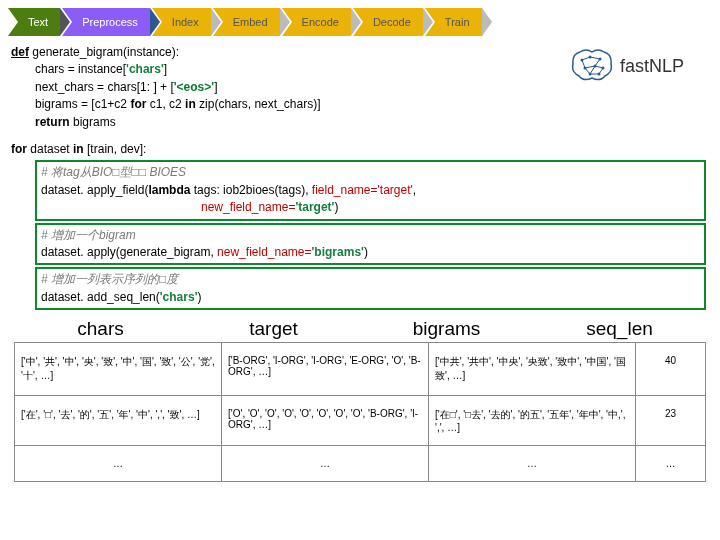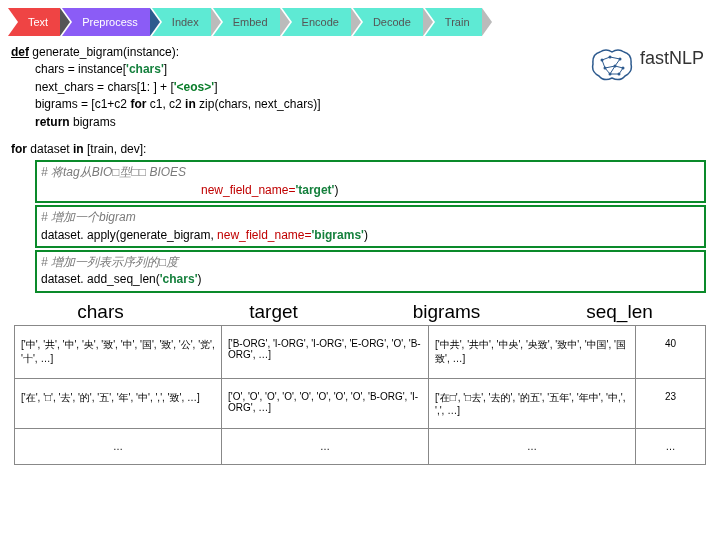--- a/index.html
+++ b/index.html
@@ -1,24 +1,24 @@
 <!DOCTYPE html>
 <html><head>
 <meta charset="utf-8">
 <style>
 *{margin:0;padding:0;box-sizing:border-box;font-family:"Segoe UI",Arial,sans-serif}
 body{width:720px;height:540px;background:#fff;position:relative;font-size:12px}
 .pipeline{display:flex;height:32px;margin:8px 0 4px 8px}
 .arrow{position:relative;height:28px;line-height:28px;color:#fff;font-size:11px;padding:0 12px 0 20px;margin-right:2px}
 .arrow::before{content:"";position:absolute;left:0;top:0;border-top:14px solid transparent;border-bottom:14px solid transparent;border-left:10px solid #fff}
 .arrow::after{content:"";position:absolute;right:-10px;top:0;border-top:14px solid transparent;border-bottom:14px solid transparent;border-left:10px solid currentColor;z-index:1}
-.a0{background:#ef4444;color:#555}.a0 span{color:#fff}
+.a0{background:#4d7c0f;color:#555}.a0 span{color:#fff}
 .a1{background:#8b5cf6;color:#2d5a8e}.a1 span{color:#fff}
-.a2{background:#5eead4;color:#bbb}.a2 span{color:#555}
-.logo{position:absolute;right:16px;top:48px;display:flex;align-items:flex-start;gap:6px}
+.a2{background:#eab308;color:#bbb}.a2 span{color:#555}
+.logo{position:absolute;right:36px;top:48px;display:flex;align-items:center;gap:6px}
 .brain{width:44px;height:36px}
 .logotxt{font-size:18px;color:#333}
 .code{margin:4px 14px 8px 11px;font-family:"Segoe UI",Arial,sans-serif;font-size:12px;line-height:1.45}
 .kw{font-weight:bold}
 .str{color:#15803d;font-weight:bold}
 .eos{color:#0a7d2a;font-weight:bold}
 .cmt{color:#7a7a7a;font-style:italic}
 .fn{color:#c00000}
 .box{border:2px solid #0a8a2a;padding:2px 4px;margin:2px 0}
 .ind1{margin-left:24px}
@@ -62,20 +62,21 @@
 <div class="code">
   <div><span class="kw" style="text-decoration:underline">def</span><span> generate_bigram(instance):</span></div>
   <div class="ind1"><span>chars = instance[</span><span class="str">'chars'</span><span>]</span></div>
   <div class="ind1"><span>next_chars = chars[1: ] + [</span><span class="eos">'&lt;eos&gt;'</span><span>]</span></div>
   <div class="ind1"><span>bigrams = [c1+c2 </span><span class="kw">for</span><span> c1, c2 </span><span class="kw">in</span><span> zip(chars, next_chars)]</span></div>
   <div class="ind1"><span class="kw">return</span><span> bigrams</span></div>
   <div style="height:10px"></div>
   <div><span class="kw">for</span><span> dataset </span><span class="kw">in</span><span> [train, dev]:</span></div>
   <div class="ind1 box">
     <div class="cmt"># 将tag从BIO□型□□ BIOES</div>
+    <div><span>dataset. apply_field(</span><span class="kw">lambda</span><span> tags: iob2bioes(tags), </span><span class="fn">field_name='target'</span><span>,</span></div>
     <div style="margin-left:160px"><span class="fn">new_field_name=</span><span class="str">'target'</span><span>)</span></div>
   </div>
   <div class="ind1 box">
     <div class="cmt"># 增加一个bigram</div>
     <div><span>dataset. apply(generate_bigram, </span><span class="fn">new_field_name=</span><span class="str">'bigrams'</span><span>)</span></div>
   </div>
   <div class="ind1 box">
     <div class="cmt"># 增加一列表示序列的□度</div>
     <div><span>dataset. add_seq_len(</span><span class="str">'chars'</span><span>)</span></div>
   </div>

